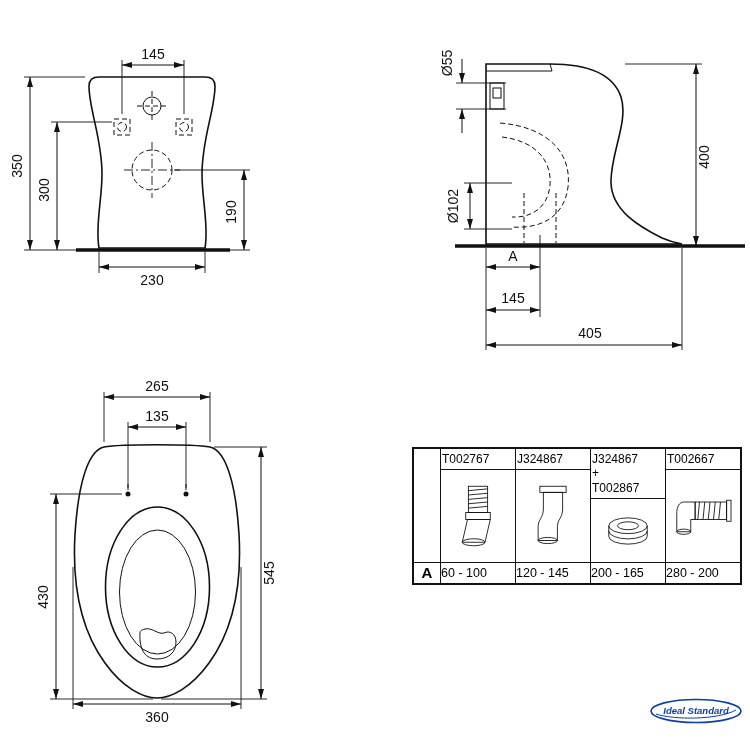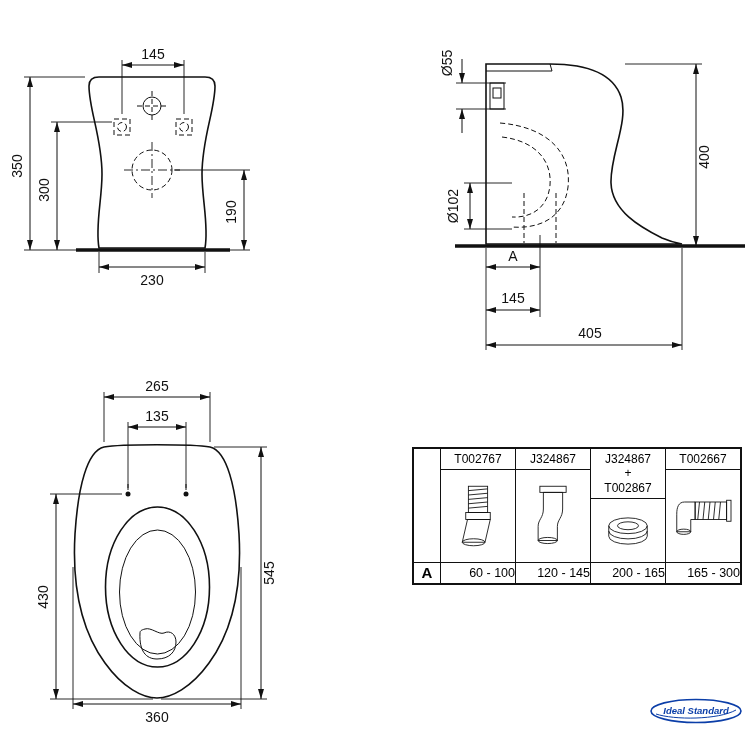--- a/index.html
+++ b/index.html
@@ -21,27 +21,27 @@
 
   
   .conn-table{
     box-sizing:border-box;border:2px solid #111;background:#fff;
     display:flex;width:330px;height:138px;
   }
   .ct-col{box-sizing:border-box;border-left:1.5px solid #111;display:flex;flex-direction:column;flex:1;}
   .ct-label-col{flex:0 0 26px;border-left:none;}
   .ct-part{
     box-sizing:border-box;border-bottom:1.5px solid #111;font-size:12px;line-height:1.2;
-    text-align:center;padding:3px 1px;white-space:pre-line;
+    padding:3px 1px;white-space:pre-line;
   }
   .ct-icon{flex:1;display:flex;align-items:center;justify-content:center;overflow:hidden;}
   .ct-icon svg{display:block;}
   .ct-range{
     box-sizing:border-box;border-top:1.5px solid #111;font-size:12.5px;
-    height:21px;line-height:20px;text-align:right;
+    height:21px;line-height:20px;text-align:left;
   }
   .ct-label-top{flex:1;}
   .ct-label-a{
     box-sizing:border-box;border-top:1.5px solid #111;font-weight:bold;font-size:15px;
     height:21px;line-height:20px;text-align:center;
   }
 </style>
 </head>
 <body>
 
@@ -257,21 +257,21 @@
         <line class="thin" x1="31" y1="24" x2="29" y2="44"></line>
         <line class="thin" x1="37" y1="24" x2="35" y2="44"></line>
         <line class="thin" x1="43" y1="24" x2="41" y2="44"></line>
         <line class="thin" x1="49" y1="24" x2="47" y2="44"></line>
         <line class="thin" x1="55" y1="24" x2="53" y2="44"></line>
         <rect class="thin" x="62" y="22" width="5" height="24"></rect>
         <path class="thin" d="M 26,24 L 14,24 C 7,24 5,30 5,38 L 5,58 L 21,58 L 21,44 L 26,44 Z"></path>
         <ellipse class="thin" cx="13" cy="58" rx="8" ry="3"></ellipse>
       </svg>
     </div>
-    <div class="ct-range">165 - 300</div>
+    <div class="ct-range">280 - 200</div>
   </div>
 </div>
 
 <svg class="abs" style="left:648px;top:698px;" width="96" height="26" viewBox="0 0 96 26">
   <ellipse cx="48" cy="13" rx="45" ry="11.5" fill="none" stroke="#0b3ea8" stroke-width="1.6"></ellipse>
   <path d="M 8,16 C 26,22 70,22 88,12" fill="none" stroke="#0b3ea8" stroke-width="1"></path>
   <text x="48" y="16" text-anchor="middle" style="font-size:9.5px;font-style:italic;font-weight:bold;fill:#0b3ea8;">Ideal Standard</text>
 </svg>
 
 </body></html>

